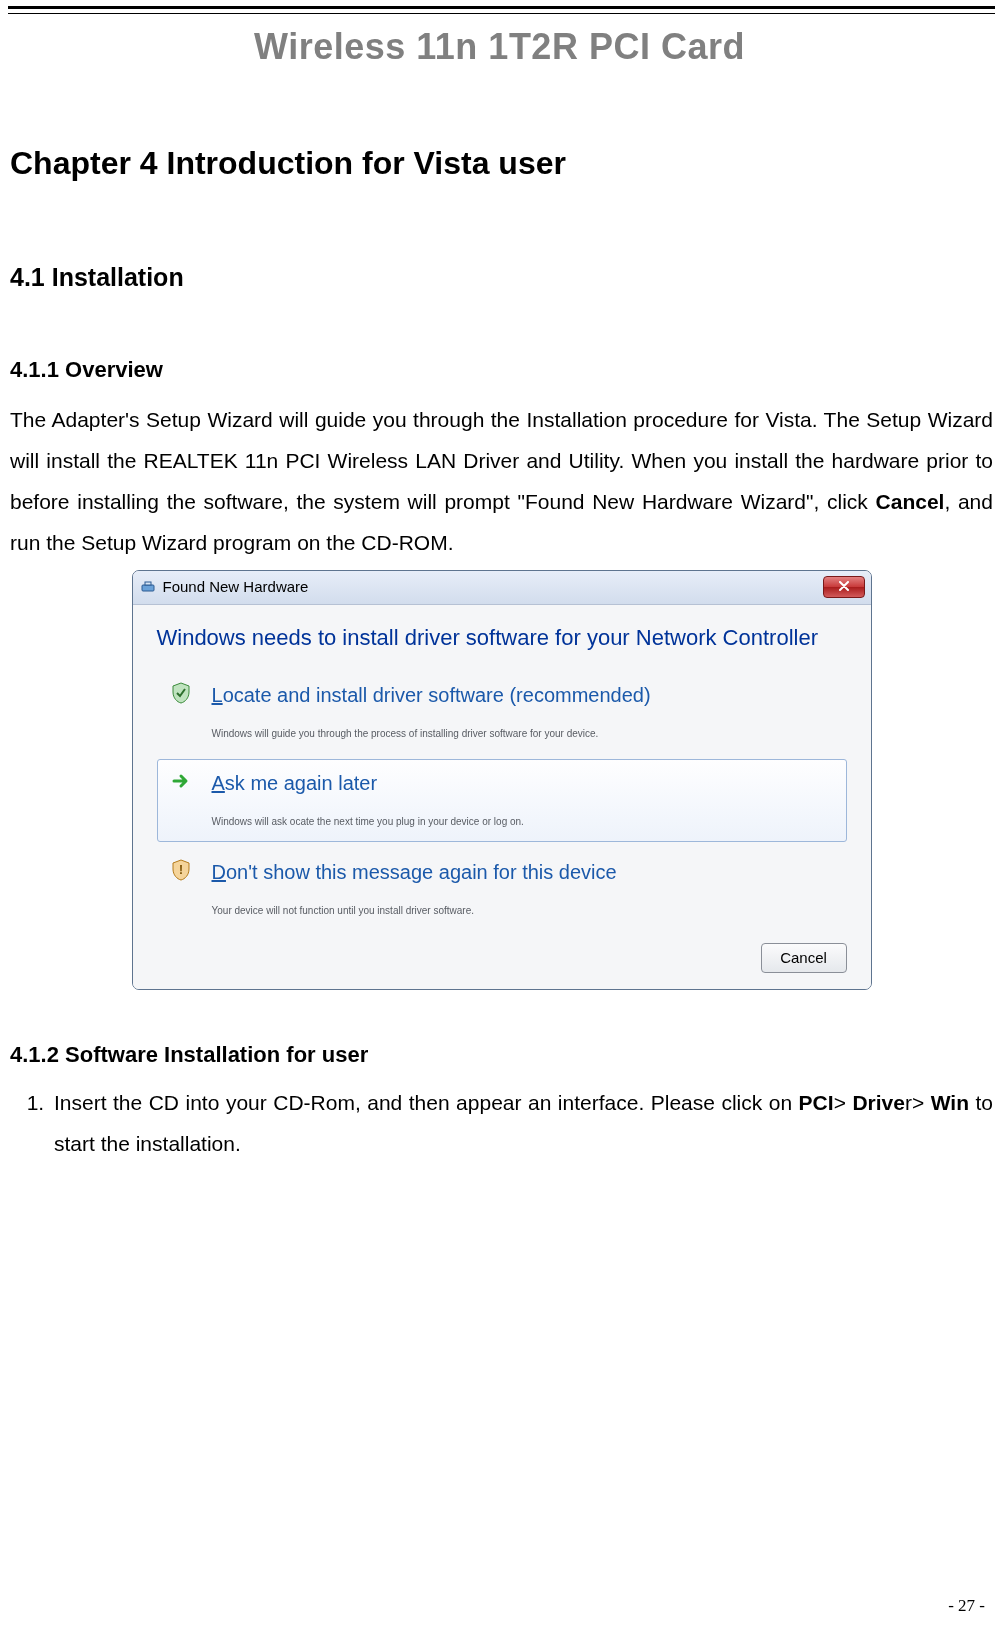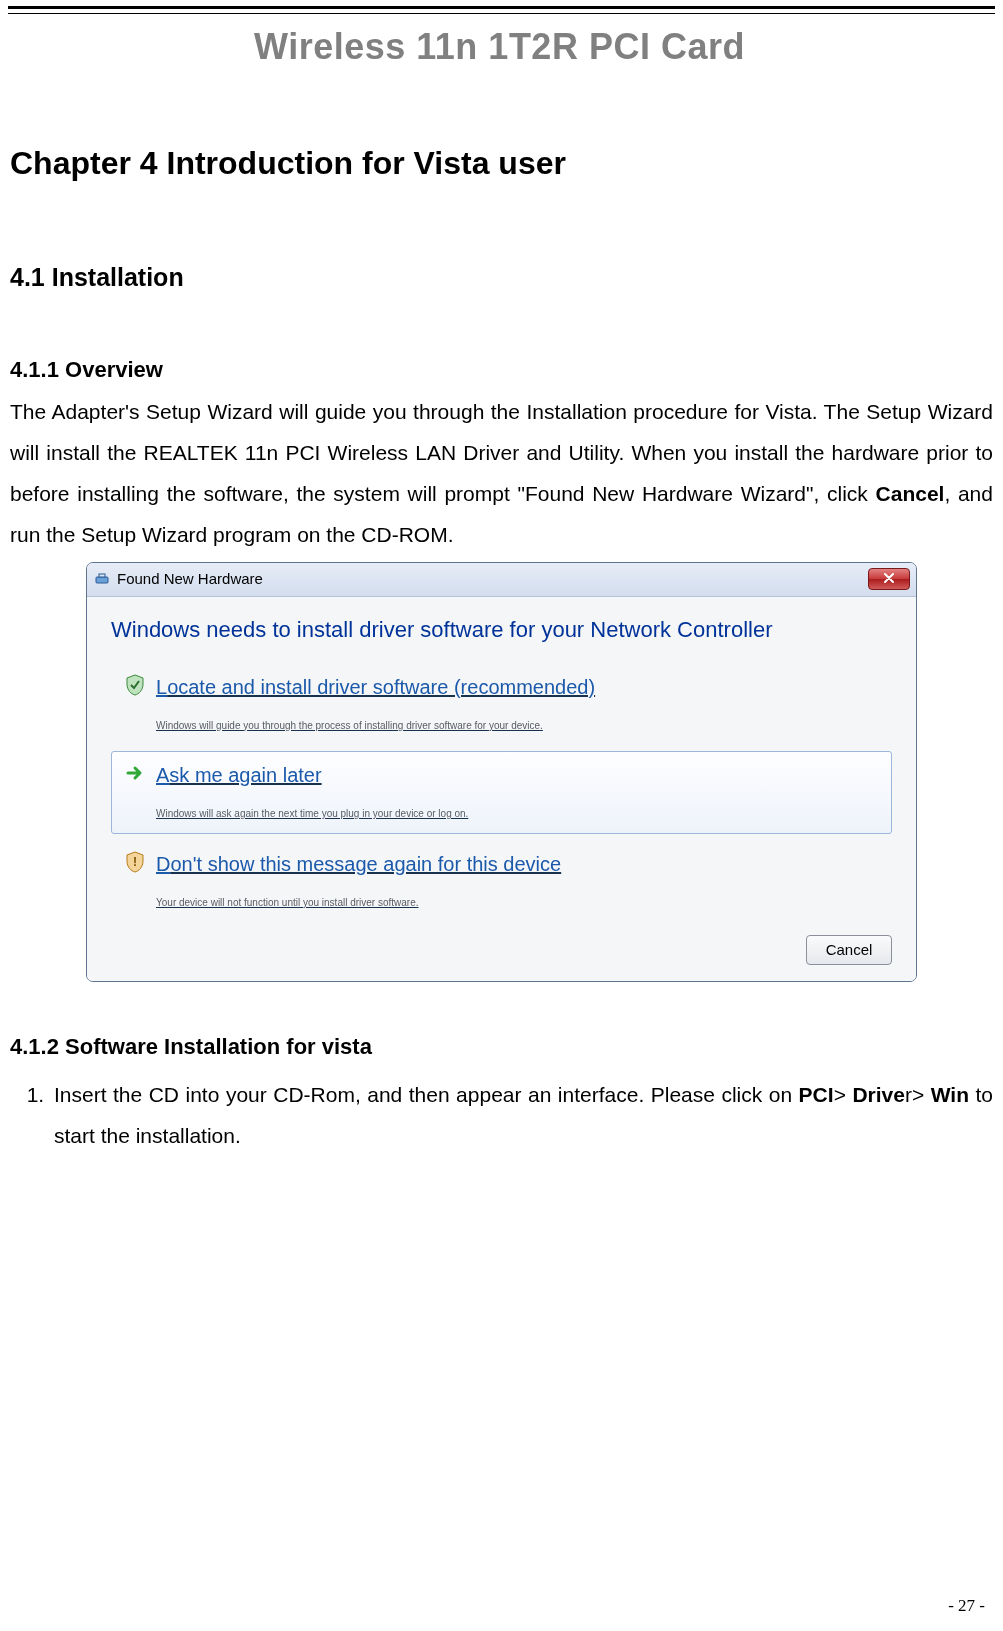--- a/index.html
+++ b/index.html
@@ -43,30 +43,31 @@
     }
     .subsection {
       font-size: 22px;
       font-weight: bold;
       margin-top: 48px;
       padding-left: 2px;
     }
     .body-text {
       font-size: 21px;
       text-align: justify;
+      margin-top: 8px;
       padding: 0 2px;
     }
     .body-text b { font-weight: bold; }
     .dialog-wrap {
       display: flex;
       justify-content: center;
       margin-top: 6px;
     }
     .dialog {
-      width: 831px;
+      width: 740px;
       border: 1px solid #5e748f;
       border-radius: 7px;
       overflow: hidden;
       font-family: "Segoe UI", Arial, sans-serif;
       box-shadow: inset 0 0 0 1px rgba(255,255,255,0.25);
       color: #17314e;
       line-height: 1.35;
     }
     .titlebar {
       display: flex;
@@ -103,23 +104,22 @@
     .dlg-heading {
       color: #003399;
       font-size: 22px;
       margin-bottom: 18px;
     }
     .opt {
       border: 1px solid transparent;
       border-radius: 3px;
       padding: 10px 12px 12px 12px;
       display: flex;
-      gap: 10px;
+      gap: 20px;
       margin-bottom: 6px;
-      text-decoration: underline;
     }
     .opt.sel {
       border: 1px solid #9db7da;
       background: linear-gradient(#fefeff,#eef3fb);
     }
     .opt .ic {
       width: 22px; height: 22px; flex: 0 0 22px;
       display:flex;align-items:center;justify-content:center;
     }
     .opt .ot {
@@ -216,21 +216,21 @@
       </div>
 
       <div class="opt sel">
         <span class="ic">
           <svg width="20" height="20" viewBox="0 0 20 20">
               <path d="M3 10 H14 M10 5 L15 10 L10 15" stroke="#2fa836" stroke-width="3" fill="none" stroke-linecap="round" stroke-linejoin="round"></path>
             </svg>
         </span>
         <div>
           <div class="ot"><span style="text-decoration:underline">A</span><span>sk me again later</span></div>
-          <div class="od">Windows will ask again the next time you plug in your device or log on.</div>
+          <div class="od">Windows will ask ocate the next time you plug in your device or log on.</div>
         </div>
       </div>
 
       <div class="opt">
         <span class="ic">
           <svg width="20" height="22" viewBox="0 0 20 22">
               <path d="M10 1 L18 4 V10 C18 16 14 20 10 21 C6 20 2 16 2 10 V4 Z" fill="#f5d49a" stroke="#b47a1a"></path>
               <text x="10" y="15" text-anchor="middle" font-size="12" fill="#7a4f00" font-weight="bold">!</text>
             </svg>
         </span>
@@ -240,20 +240,20 @@
         </div>
       </div>
 
       <div class="btnrow">
         <span class="win-btn">Cancel</span>
       </div>
     </div>
   </div>
 </div>
 
-<div class="subsection2">4.1.2 Software Installation for vista</div>
+<div class="subsection2">4.1.2 Software Installation for user</div>
 <ol class="steps">
   <li>
     <span>Insert the CD into your CD-Rom, and then appear an interface. Please click on </span><b>PCI</b><span>&gt; </span><b>Drive</b><span>r&gt; </span><b>Win</b><span> to start the installation.</span>
   </li>
 </ol>
 
 <div class="page-num">- 27 -</div>
 
 </body></html>

